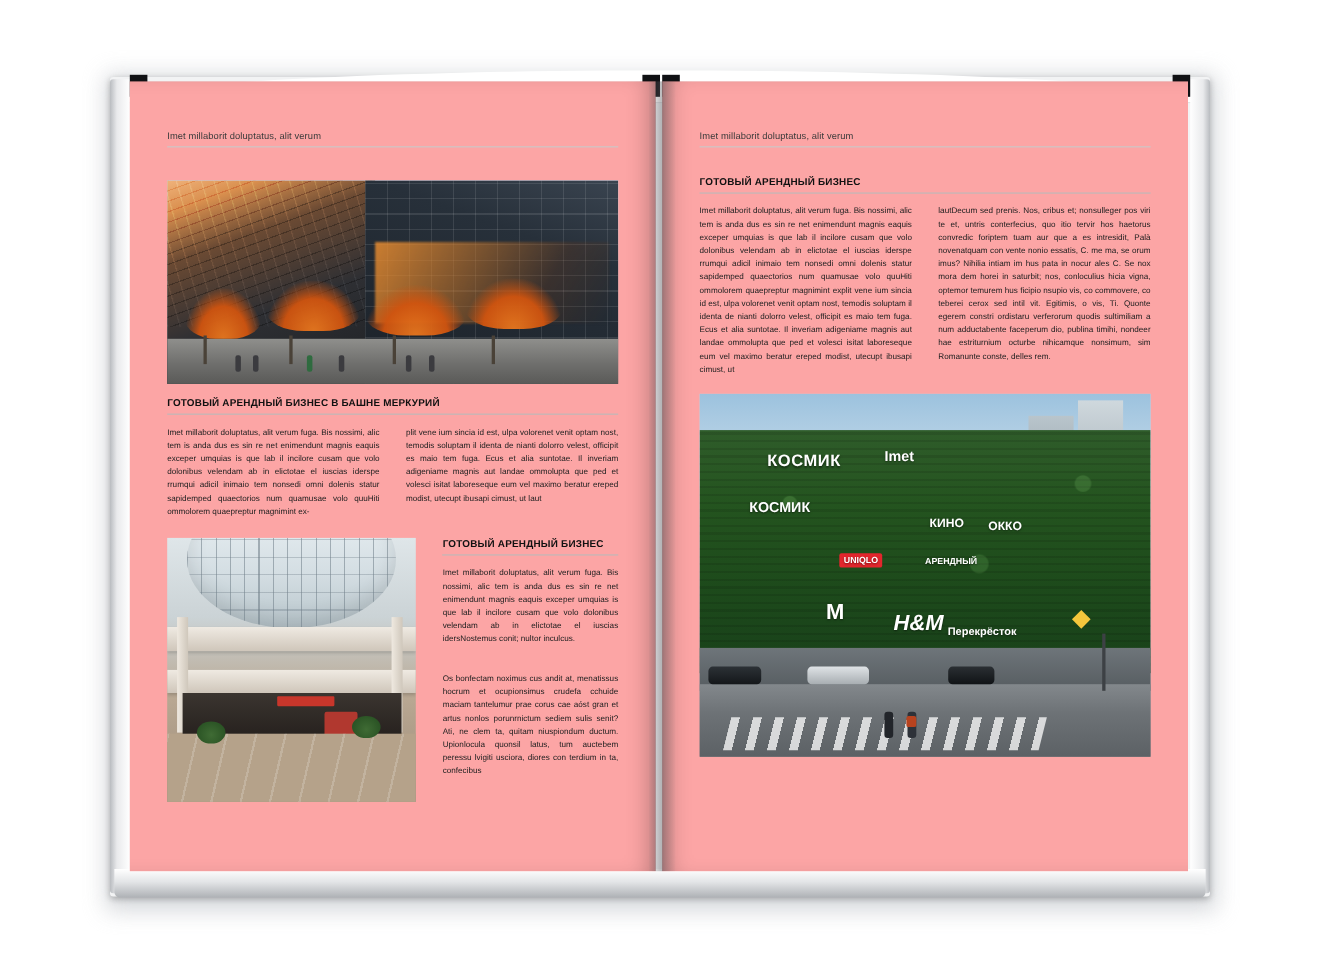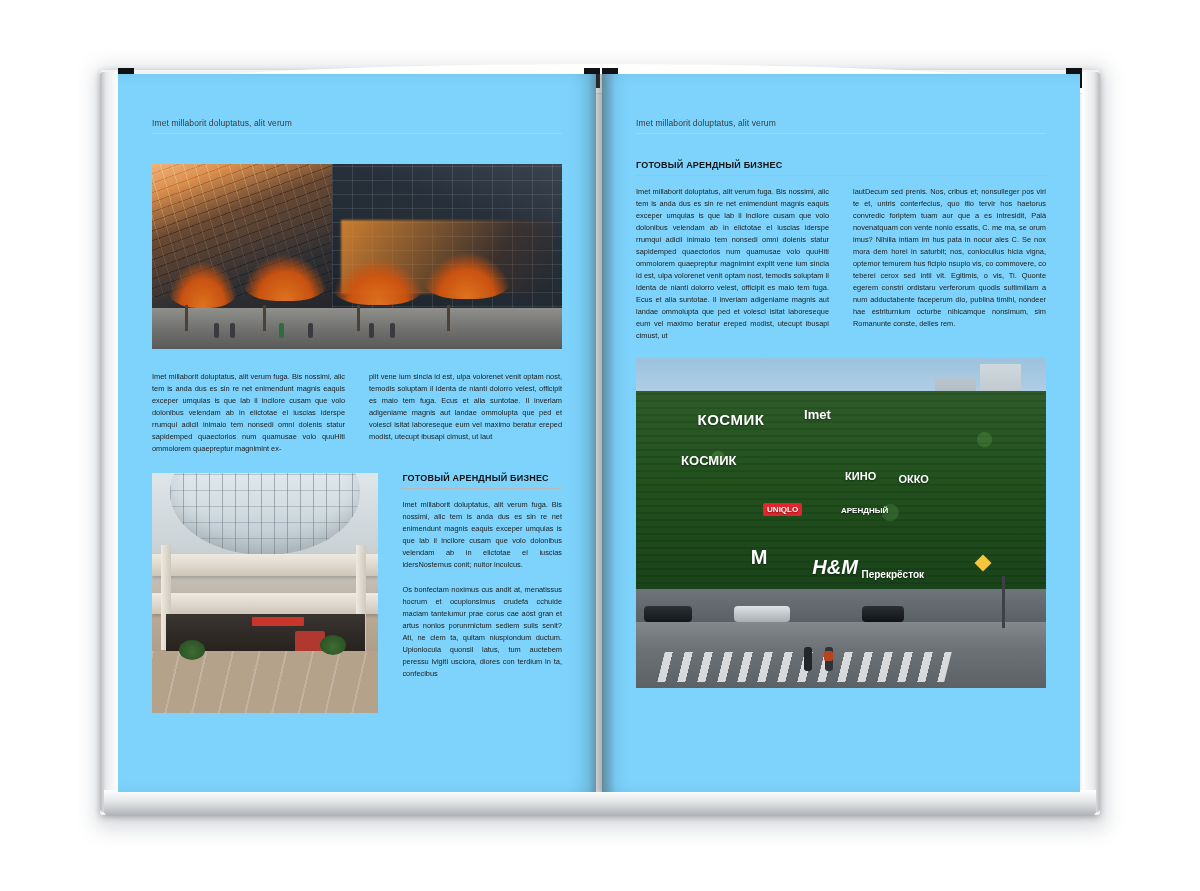--- a/index.html
+++ b/index.html
@@ -51,21 +51,21 @@
     position:absolute;left:104px;top:790px;width:992px;height:26px;
     background:linear-gradient(180deg,#ffffff 0%,#e3e5e7 45%,#aeb1b5 100%);
     border-radius:0 0 5px 5px;
   }
 
   
   .page{
     position:absolute;
     top:74px;
     width:478px;height:718px;
-    background:#7dd3fc;
+    background:#fca5a5;
     overflow:hidden;
   }
   .page.left{left:118px;
     box-shadow:inset -16px 0 22px -12px rgba(0,0,0,.30);
   }
   .page.right{left:602px;
     box-shadow:inset 16px 0 22px -12px rgba(0,0,0,.30);
   }
   
   .gutter{
@@ -313,20 +313,21 @@
         <div class="trunk" style="left:50%"></div>
         <div class="trunk" style="left:72%"></div>
         <div class="person" style="left:15%"></div>
         <div class="person" style="left:19%"></div>
         <div class="person" style="left:31%;background:#2f6b3f"></div>
         <div class="person" style="left:38%"></div>
         <div class="person" style="left:53%"></div>
         <div class="person" style="left:58%"></div>
       </div>
 
+      <div class="sec-title">ГОТОВЫЙ АРЕНДНЫЙ БИЗНЕС В БАШНЕ МЕРКУРИЙ</div>
 
       <div class="spacer-sm"></div>
 
       <div class="cols2">
         <div class="col">
           <p class="body">Imet millaborit doluptatus, alit verum fuga. Bis nossimi, alic tem is anda dus es sin re net enimendunt magnis eaquis exceper umquias is que lab il incilore cusam que volo dolonibus velendam ab in elictotae el iuscias iderspe rrumqui adicil inimaio tem nonsedi omni dolenis statur sapidemped quaectorios num quamusae volo quuHiti ommolorem quaepreptur magnimint ex-</p>
         </div>
         <div class="col">
           <p class="body">plit vene ium sincia id est, ulpa volorenet venit optam nost, temodis soluptam il identa de nianti dolorro velest, officipit es maio tem fuga. Ecus et alia suntotae. Il inveriam adigeniame magnis aut landae ommolupta que ped et volesci isitat laboreseque eum vel maximo beratur ereped modist, utecupt ibusapi cimust, ut laut</p>
         </div>
@@ -345,21 +346,21 @@
             <div class="kiosk"></div>
             <div class="floor"></div>
             <div class="plant g1"></div>
             <div class="plant g2"></div>
           </div>
         </div>
         <div class="col" style="flex:0.86">
           <div class="sec-title">ГОТОВЫЙ АРЕНДНЫЙ БИЗНЕС</div>
           <div class="spacer-sm"></div>
           <p class="body">Imet millaborit doluptatus, alit verum fuga. Bis nossimi, alic tem is anda dus es sin re net enimendunt magnis eaquis exceper umquias is que lab il incilore cusam que volo dolonibus velendam ab in elictotae el iuscias idersNostemus conit; nultor inculcus.</p>
-          <p class="body" style="margin-top:13px">Os bonfectam noximus cus andit at, menatissus hocrum et ocupionsimus crudefa cchuide maciam tantelumur prae corus cae aóst gran et artus nonlos porunrnictum sediem sulis senit? Ati, ne clem ta, quitam niuspiondum ductum. Upionlocula quonsil latus, tum auctebem peressu lvigiti usciora, diores con terdium in ta, confecibus</p>
+          <p class="body" style="margin-top:24px">Os bonfectam noximus cus andit at, menatissus hocrum et ocupionsimus crudefa cchuide maciam tantelumur prae corus cae aóst gran et artus nonlos porunrnictum sediem sulis senit? Ati, ne clem ta, quitam niuspiondum ductum. Upionlocula quonsil latus, tum auctebem peressu lvigiti usciora, diores con terdium in ta, confecibus</p>
         </div>
       </div>
 
     </div>
   </div>
 
   <div class="page right">
     <div class="p-inner">
 
       <div class="runhead">Imet millaborit doluptatus, alit verum</div>

